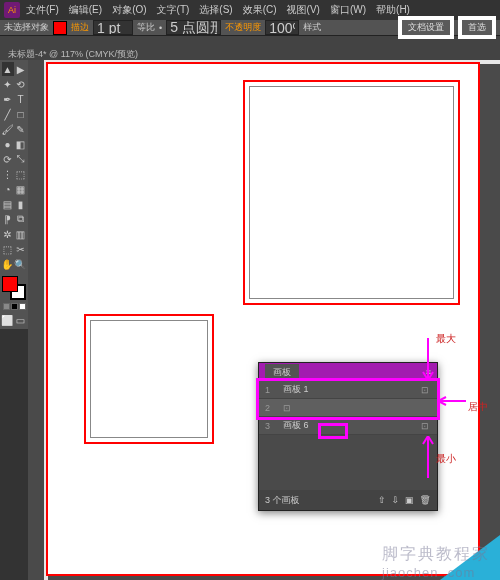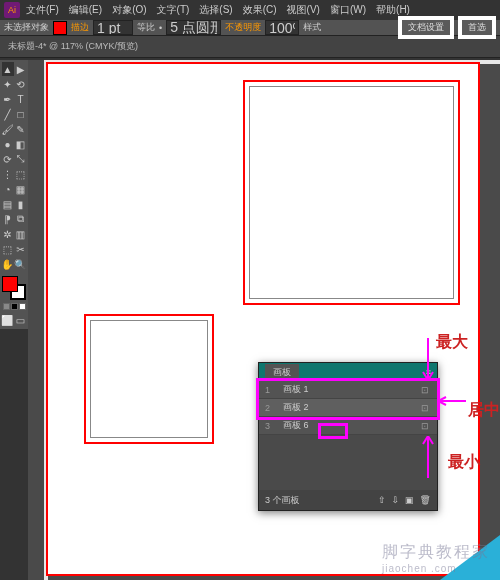--- a/index.html
+++ b/index.html
@@ -4,51 +4,51 @@
 <style>
 *{margin:0;padding:0;box-sizing:border-box;font-family:"Microsoft YaHei",Arial,sans-serif;user-select:none}
 body{width:500px;height:580px;background:#333;overflow:hidden;position:relative}
 .menubar{height:20px;background:#333;display:flex;align-items:center;padding:0 4px;font-size:10px;color:#ccc;gap:2px}
 .menubar .logo{width:16px;height:16px;background:#701a75;color:#f90;display:flex;align-items:center;justify-content:center;font-size:9px;font-weight:normal;border-radius:2px}
 .menubar span{padding:2px 4px;cursor:default}
 .optbar{height:16px;background:#535353;display:flex;align-items:center;font-size:9px;color:#ccc;padding:0 4px;gap:4px;border-bottom:1px solid #222}
 .swatch{width:14px;height:14px;background:#f00;border:1px solid #000}
 .optinput{background:#333;border:1px solid #222;color:#ccc;height:15px;font-size:14px;padding:0 3px;width:40px}
 .optbtn{background:#5a5a5a;border:4px solid #ffffff;padding:1px 6px;font-size:9px;color:#ddd}
-.tabbar{height:22px;background:#434343;display:flex;align-items:center;font-size:9px;color:#bbb;padding:0 8px;border-bottom:1px solid #222}
+.tabbar{height:22px;background:#434343;display:flex;font-size:9px;color:#bbb;padding:12px 8px;border-bottom:1px solid #222}
 .workarea{position:absolute;top:60px;left:28px;right:0;bottom:0;background:#4a4a4a;overflow:hidden}
 .canvas{position:absolute;top:4px;left:20px;width:430px;height:510px;background:#fff;outline:2px solid #f00}
 .artboard{position:absolute;border:2px solid #f00}
 .artboard::after{content:"";position:absolute;inset:4px;border:1px solid #888}
 .ab1{top:16px;left:195px;width:217px;height:225px}
 .ab2{top:250px;left:36px;width:130px;height:130px}
 .toolbox{position:absolute;top:60px;left:0;width:28px;background:#535353;display:flex;flex-direction:column;align-items:center;padding:2px 0;gap:1px}
 .trow{display:flex;gap:1px}
 .tool{width:12px;height:14px;color:#ccc;font-size:10px;display:flex;align-items:center;justify-content:center;cursor:pointer}
 .tool.sel{background:#333}
 .colorarea{margin-top:4px;position:relative;width:24px;height:24px}
 .fillc{position:absolute;top:0;left:0;width:16px;height:16px;background:#f00;border:1px solid #000}
 .strokec{position:absolute;bottom:0;right:0;width:16px;height:16px;background:#fff;border:2px solid #000}
 .minisw{display:flex;gap:1px;margin-top:2px}
 .minisw div{width:7px;height:7px;border:1px solid #666}
 .panel{position:absolute;top:362px;left:258px;width:180px;background:#535353;border:1px solid #222;font-size:9px;color:#ccc;box-shadow:0 2px 8px rgba(0,0,0,.5)}
-.panel-head{height:18px;background:#0f766e;display:flex;align-items:center;padding:0 6px;justify-content:space-between}
+.panel-head{height:18px;background:#a21caf;display:flex;align-items:center;padding:0 6px;justify-content:space-between}
 .panel-tab{background:#535353;padding:2px 8px;font-size:9px}
 .panel-list{}
 .prow{height:18px;display:flex;align-items:center;padding:0 6px;gap:8px;border-bottom:1px solid #444}
 .prow .num{width:10px;color:#999}
 .prow .nm{flex:1}
 .prow .ic{width:10px;color:#999}
 .prow.sel{background:#5f5f5f}
 .panel-gap{height:55px;background:#4a4a4a}
 .panel-foot{height:20px;background:#434343;display:flex;align-items:center;padding:0 6px;gap:15px;justify-content:space-between}
 .hilite{position:absolute;border:3px solid #f0f;pointer-events:none}
 .arrow{position:absolute;pointer-events:none}
-.albl{position:absolute;font-size:16px;color:#c22;font-weight:bold}
-.watermark{position:absolute;bottom:6px;right:10px;color:rgba(120,120,150,.5);font-size:16px;letter-spacing:2px;pointer-events:none}
+.albl{position:absolute;font-size:10px;color:#c22;font-weight:normal}
+.watermark{position:absolute;bottom:0;right:10px;color:rgba(120,120,150,.5);font-size:16px;letter-spacing:2px;pointer-events:none}
 .corner{position:absolute;bottom:0;right:0;width:0;height:0;border-left:60px solid transparent;border-bottom:45px solid #2ab0d8}
 .ruler-top{position:absolute;top:0;left:20px;right:0;height:4px;background:#e8e8e8}
 .ruler-left{position:absolute;top:0;left:16px;width:4px;bottom:0;background:#e8e8e8}
 </style>
 </head>
 <body>
 
 <div class="menubar">
   <div class="logo">Ai</div>
   <span>文件(F)</span>
@@ -169,21 +169,20 @@
     <span>≡</span>
   </div>
   <div class="panel-list">
     <div class="prow">
       <span class="num">1</span>
       <span class="nm">画板 1</span>
       <span class="ic">⊡</span>
     </div>
     <div class="prow sel">
       <span class="num">2</span>
-      <span class="nm">画板 2</span>
       <span class="ic">⊡</span>
     </div>
     <div class="prow">
       <span class="num">3</span>
       <span class="nm">画板 6</span>
       <span class="ic">⊡</span>
     </div>
   </div>
   <div class="panel-gap"></div>
   <div class="panel-foot">
@@ -205,19 +204,19 @@
   </svg>
 <svg class="arrow" style="top:436px;left:408px" width="40" height="50">
     <path d="M20 0 L20 42 M20 0 l-5 8 M20 0 l5 8" stroke="#f0f" stroke-width="2" fill="none"></path>
   </svg>
 <svg class="arrow" style="top:395px;left:438px" width="30" height="12">
     <path d="M0 6 L28 6 M0 6 l8 -4 M0 6 l8 4" stroke="#f0f" stroke-width="2" fill="none"></path>
   </svg>
 
 <div class="albl" style="top:332px;left:436px">最大</div>
 <div class="albl" style="top:400px;left:468px">居中</div>
-<div class="albl" style="top:452px;left:448px">最小</div>
+<div class="albl" style="top:452px;left:436px">最小</div>
 
 <div class="corner"></div>
 <div class="watermark">
   <div>脚字典教程家</div>
-  <div style="font-size:10px;letter-spacing:1px">jiaochen        .com</div>
+  <div style="font-size:13px;letter-spacing:1px">jiaochen        .com</div>
 </div>
 
 </body></html>

